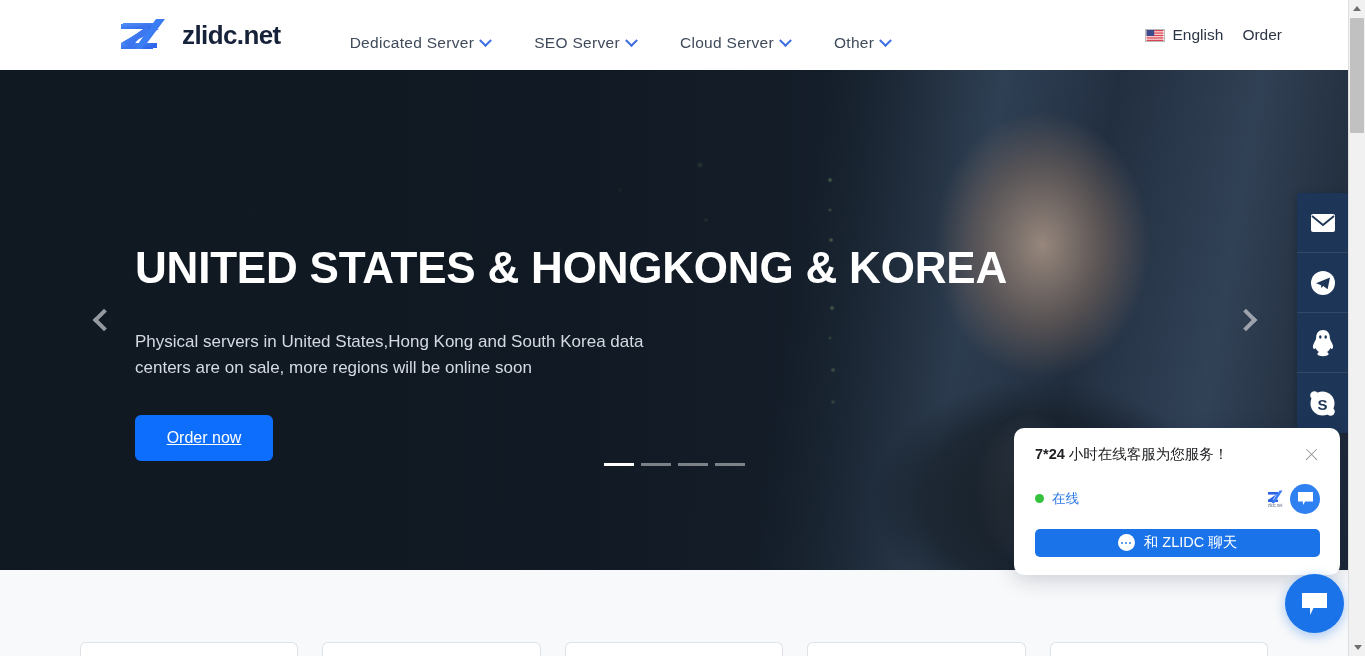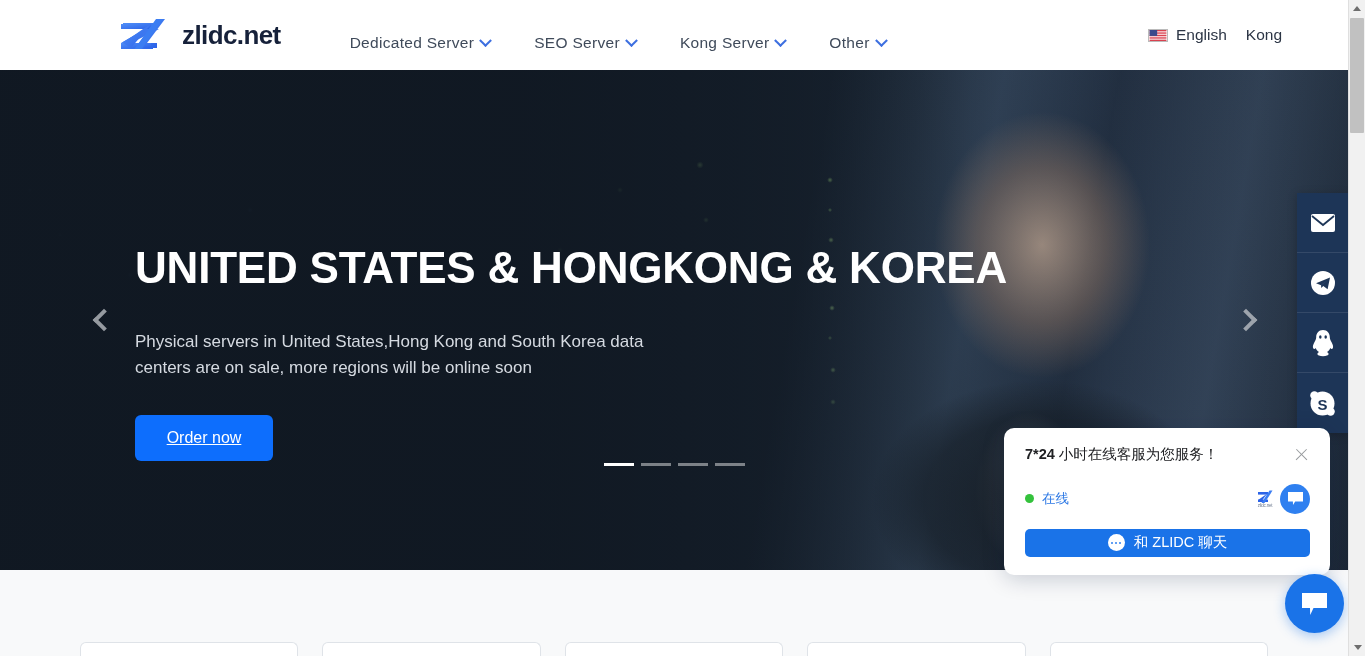--- a/index.html
+++ b/index.html
@@ -275,21 +275,21 @@
     align-items: center;
     justify-content: center;
     cursor: pointer;
     border-bottom: 1px solid rgba(255,255,255,0.10);
   }
   .rail-item:last-child { border-bottom: none; }
 
   
   #chat-popup {
     position: absolute;
-    right: 35px;
+    right: 25px;
     top: 428px;
     width: 326px;
     background: #ffffff;
     border-radius: 10px;
     box-shadow: 0 4px 22px rgba(10,25,60,0.20);
     padding: 17px 20px 18px 21px;
     z-index: 60;
   }
   .chat-head {
     display: flex;
@@ -480,21 +480,21 @@
       <nav class="main-nav">
         <div class="nav-item">
           <span>Dedicated Server</span>
           <i class="caret"></i>
         </div>
         <div class="nav-item">
           <span>SEO Server</span>
           <i class="caret"></i>
         </div>
         <div class="nav-item">
-          <span>Kong Server</span>
+          <span>Cloud Server</span>
           <i class="caret"></i>
         </div>
         <div class="nav-item">
           <span>Other</span>
           <i class="caret"></i>
         </div>
       </nav>
 
       <div class="header-right">
         <div class="lang">
@@ -506,21 +506,21 @@
               <rect y="4" width="20" height="1"></rect>
               <rect y="6" width="20" height="1"></rect>
               <rect y="8" width="20" height="1"></rect>
               <rect y="10" width="20" height="1"></rect>
               <rect y="12" width="20" height="1"></rect>
             </g>
             <rect width="9" height="7" fill="#3a4a8c"></rect>
           </svg>
           <span>English</span>
         </div>
-        <a class="login-link" href="#">Kong</a>
+        <a class="login-link" href="#">Order</a>
       </div>
     </header>
 
     <section id="hero">
       <div class="hero-photo"></div>
       <div class="hero-scrim"></div>
 
       <div class="hero-content">
         <h1 class="hero-title">UNITED STATES &amp; HONGKONG &amp; KOREA</h1>
         <p class="hero-sub">Physical servers in United States,Hong Kong and South Korea data centers are on sale, more regions will be online soon</p>

